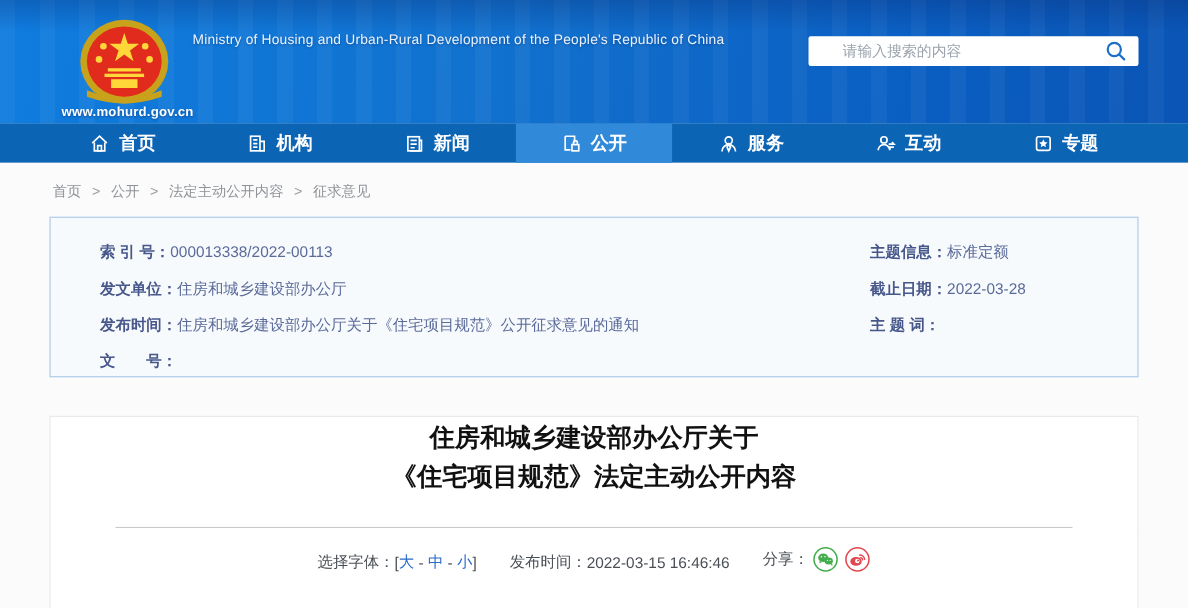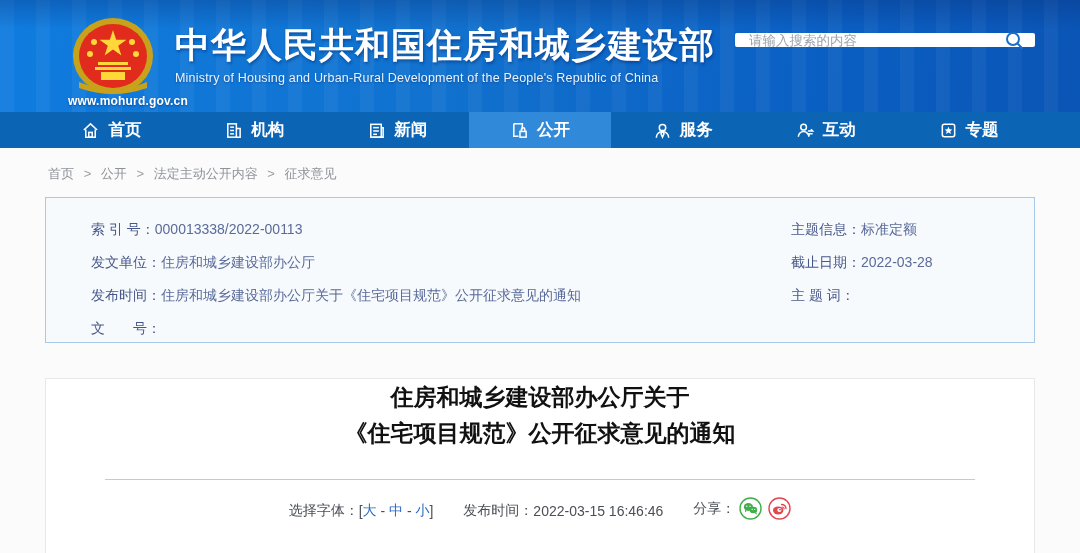--- a/index.html
+++ b/index.html
@@ -8,30 +8,30 @@
 
   
   .header {
     position:relative; width:1080px; height:112px;
     background-image:
       linear-gradient(180deg, rgba(8,40,110,.30) 0%, rgba(8,40,110,0) 26%),
       repeating-linear-gradient(90deg, rgba(255,255,255,.045) 0 14px, rgba(255,255,255,0) 14px 36px),
       linear-gradient(96deg, #0f7cdf 0%, #1171ce 42%, #0a5ec2 78%, #0a55b5 100%);
   }
   .emblem { position:absolute; left:66px; top:16px; width:94px; height:80px; }
-  .site-url { position:absolute; left:48px; top:94px; width:160px; text-align:center;
+  .site-url { position:absolute; left:36px; top:94px; width:160px; text-align:center;
     color:#fff; font-size:12px; font-weight:bold; letter-spacing:.2px;
     text-shadow:0 1px 2px rgba(0,30,90,.5); }
   .header-titles { position:absolute; left:175px; top:24px; }
   .title-cn { color:#fff; font-size:35px; font-weight:bold; letter-spacing:1px;
     text-shadow:1px 2px 3px rgba(0,30,90,.45); line-height:42px; }
   .title-en { color:#eaf3fd; font-size:12.5px; margin-top:5px; letter-spacing:.2px;
     text-shadow:0 1px 2px rgba(0,30,90,.4); }
-  .search-box { position:absolute; left:735px; top:33px; width:300px; height:14px;
-    background:#fff; border-radius:2px; display:flex; align-items:center; padding:0 10px 0 14px; }
+  .search-box { position:absolute; left:735px; top:33px; width:300px; height:27px;
+    background:#fff; border-radius:2px; display:flex; align-items:center; padding:0 10px 0 31px; }
   .search-input { flex:1; border:none; outline:none; font-size:13.5px; color:#333;
     font-family:inherit; background:transparent; }
   .search-input::placeholder { color:#9aa3ad; }
   .search-btn { width:22px; height:22px; border:none; background:transparent; cursor:pointer;
     display:flex; align-items:center; justify-content:center; }
 
   
   .nav { width:1080px; height:36px; background:var(--nav-blue,#0c64b4);
     display:flex; padding:0 40px; }
   .nav-item { flex:1; height:36px; display:flex; align-items:center; justify-content:center;
@@ -44,21 +44,21 @@
   .breadcrumb { padding:17px 0 0 48px; font-size:13px; color:#8f9398; }
   .breadcrumb .crumb { color:#8f9398; cursor:pointer; }
   .breadcrumb .sep { margin:0 6px; color:#9aa0a6; }
 
   .meta-box { margin:14px 45px 0 45px; height:146px;
     background:var(--meta-bg,#f7fafd); border:1px solid var(--meta-border,#a9c8e8);
     display:flex; padding:15px 45px 0 45px; }
   .meta-col-left { width:700px; }
   .meta-col-right { flex:1; }
   .meta-row { display:flex; line-height:33px; font-size:14px; white-space:pre; }
-  .meta-label { font-weight:normal; color:var(--meta-label,#47578a); }
+  .meta-label { font-weight:bold; color:var(--meta-label,#47578a); }
   .meta-value { color:var(--meta-value,#5a6a99); }
 
   .article-card { margin:35px 45px 0 45px; height:200px;
     background:#fff; border:1px solid #e8e8e8; }
   .article-title { text-align:center; font-size:23px; font-weight:bold;
     color:#111; line-height:36px; }
   .article-divider { width:870px; margin:28px auto 0 auto; border-top:1px solid #c9c9c9; height:0; }
   .article-toolbar { margin-top:17px; display:flex; align-items:flex-end; justify-content:center;
     font-size:14px; color:#4a4f55; }
   .tb-label { color:#4a4f55; }
@@ -81,21 +81,20 @@
     <rect x="29" y="51" width="36" height="3" fill="#ffd738"></rect>
     <rect x="35" y="56" width="24" height="8" fill="#ffd738"></rect>
     <circle cx="28" cy="26" r="3" fill="#ffd738"></circle>
     <circle cx="66" cy="26" r="3" fill="#ffd738"></circle>
     <circle cx="24" cy="38" r="3" fill="#ffd738"></circle>
     <circle cx="70" cy="38" r="3" fill="#ffd738"></circle>
     <path d="M13 66 q34 14 68 0 l0 6 q-34 12 -68 0z" fill="#c8a21a"></path>
   </svg>
   <div class="site-url">www.mohurd.gov.cn</div>
   <div class="header-titles">
-    <div class="title-cn">中华人民共和国住房和城乡建设部</div>
     <div class="title-en">Ministry of Housing and Urban-Rural Development of the People's Republic of China</div>
   </div>
   <div class="search-box">
     <input class="search-input" type="text" placeholder="请输入搜索的内容" style="">
     <button class="search-btn">
       <svg width="19" height="19" viewBox="0 0 19 19">
         <circle cx="8" cy="8" r="6" fill="none" stroke="#1a6fc9" stroke-width="2"></circle>
         <line x1="12.5" y1="12.5" x2="17" y2="17" stroke="#1a6fc9" stroke-width="2" stroke-linecap="round"></line>
       </svg>
     </button>
@@ -208,21 +207,21 @@
       <div class="meta-row">
         <span class="meta-label">主 题 词：</span>
         <span class="meta-value"></span>
       </div>
     </div>
   </div>
 
   <div class="article-card">
     <div class="article-title">
       <div>住房和城乡建设部办公厅关于</div>
-      <div>《住宅项目规范》公开征求意见的通知</div>
+      <div>《住宅项目规范》法定主动公开内容</div>
     </div>
     <div class="article-divider"></div>
     <div class="article-toolbar">
       <div class="tb-group">
         <span class="tb-label">选择字体：</span>
         <span class="tb-sep">[</span>
         <span class="font-size-link">大</span>
         <span class="tb-sep" style="white-space:pre;"> - </span>
         <span class="font-size-link">中</span>
         <span class="tb-sep" style="white-space:pre;"> - </span>

